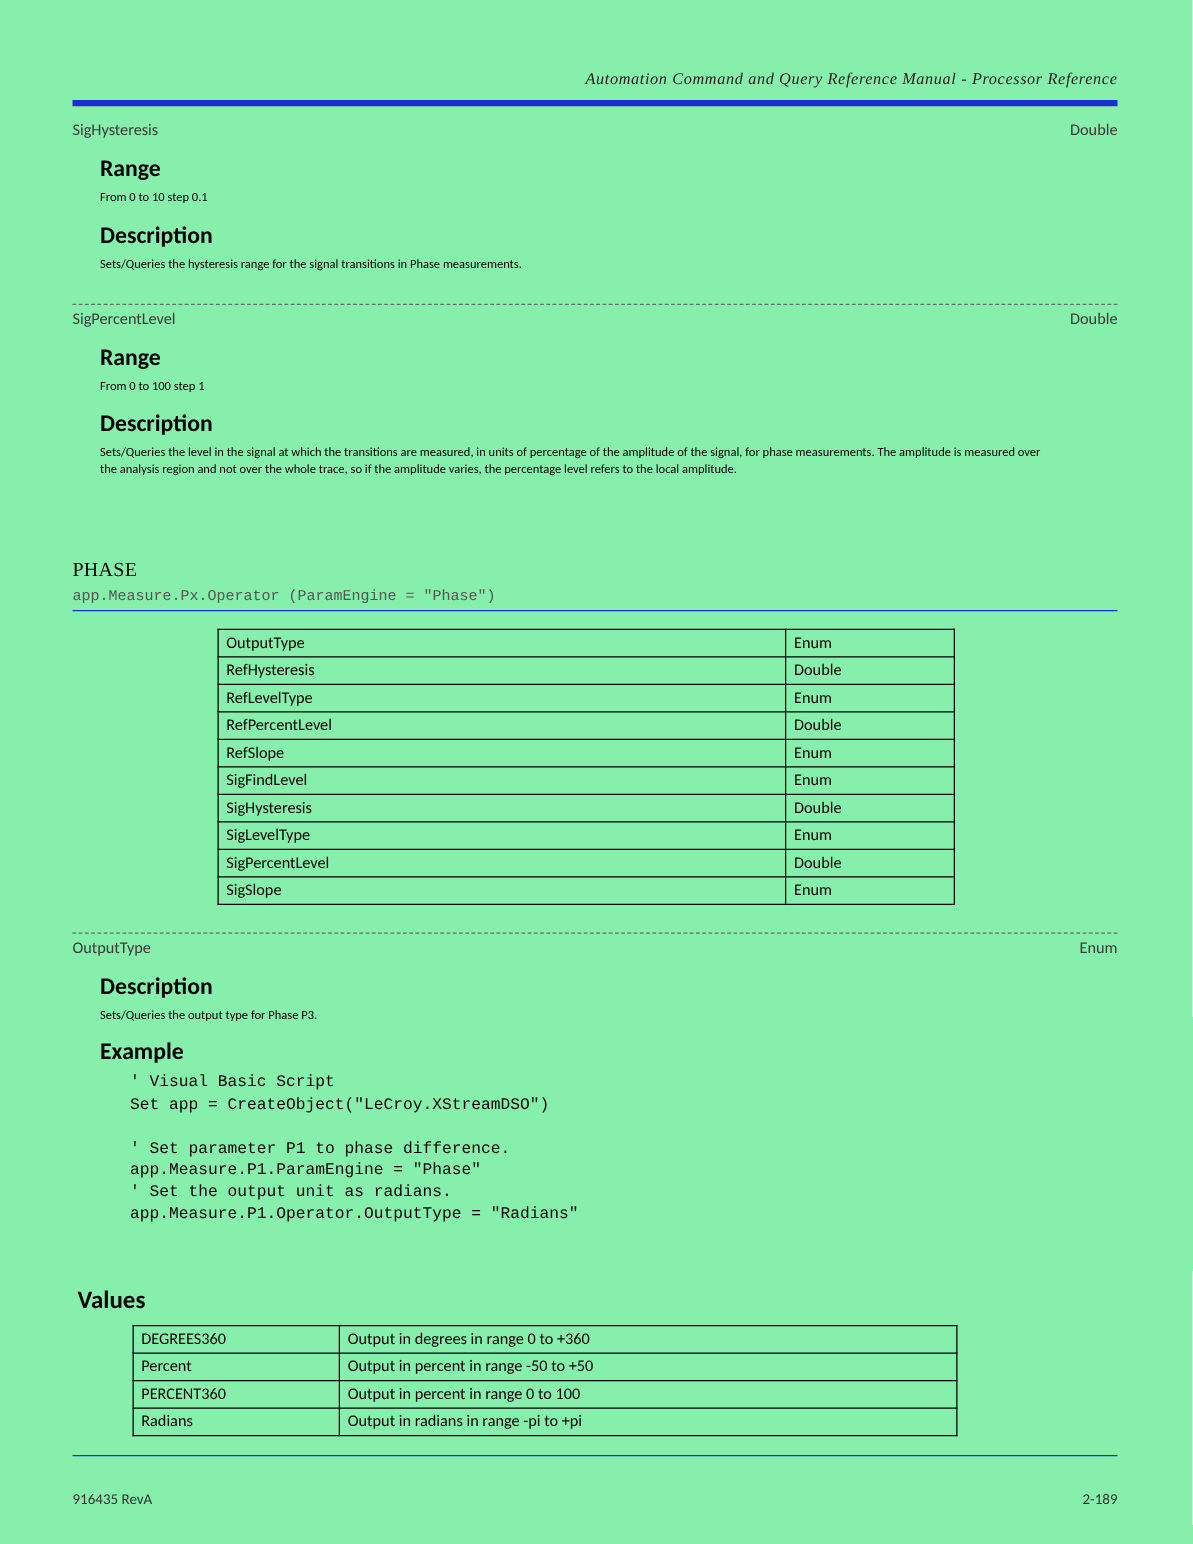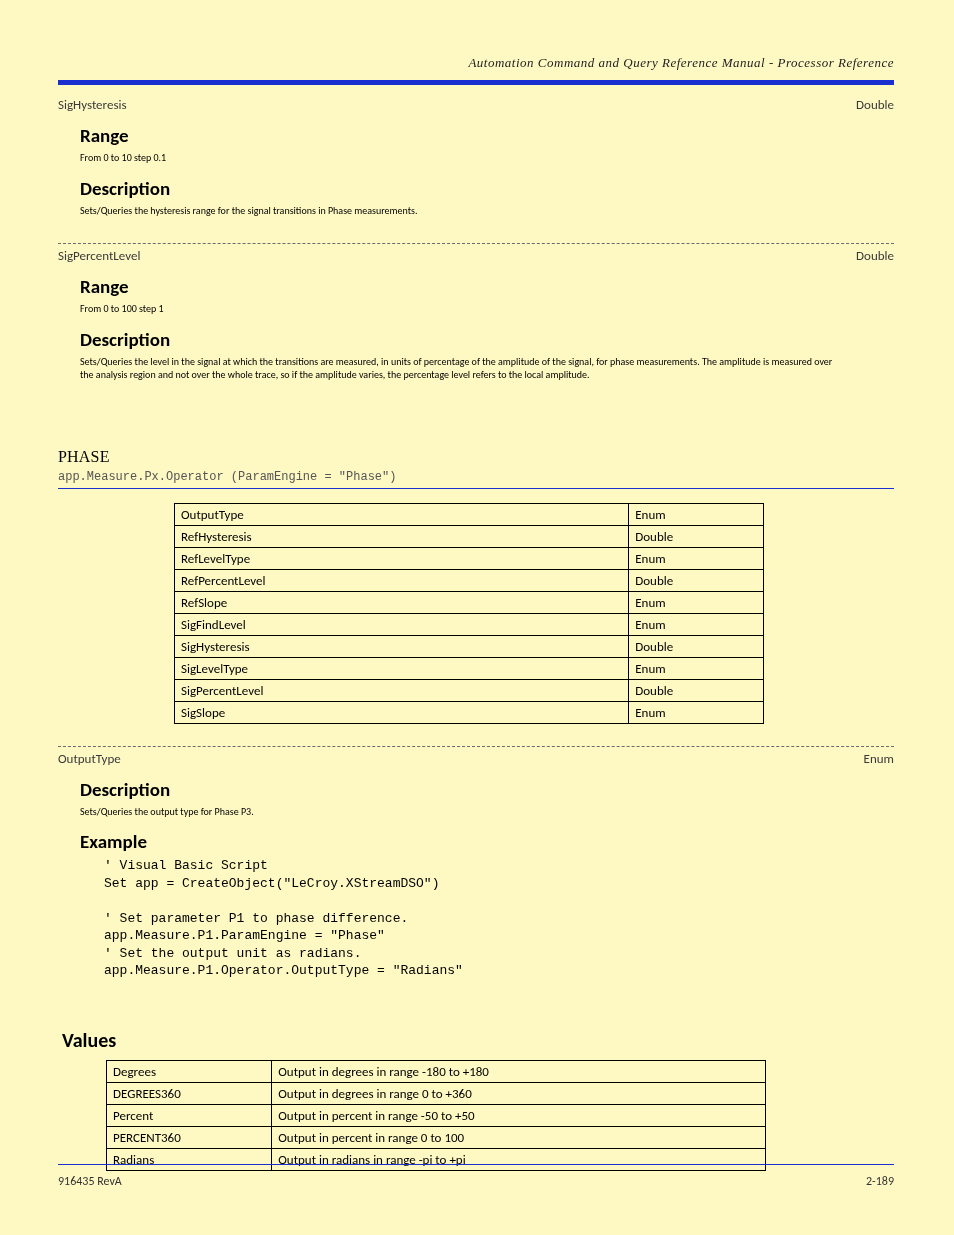--- a/index.html
+++ b/index.html
@@ -7,21 +7,21 @@
     margin: 0;
     padding: 0;
     background: #fff;
     font-family: Calibri, "Segoe UI", Arial, sans-serif;
     color: #000;
   }
   .page {
     width: 954px;
     height: 1235px;
     position: relative;
-    background: #fef9c3;
+    background: #86efac;
     box-sizing: border-box;
   }
   .hdr-rule {
     position: absolute;
     left: 58px;
     right: 60px;
     top: 80px;
     height: 5px;
     background: #1a2fcf;
   }
@@ -149,21 +149,21 @@
     position: absolute;
     left: 58px;
     right: 60px;
     bottom: 70px;
     border-top: 1.5px solid #1a2fcf;
   }
   .ftr {
     position: absolute;
     left: 58px;
     right: 60px;
-    bottom: 47px;
+    bottom: 28px;
     display: flex;
     font-size: 12px;
     color: #333;
   }
   .ftr .l { flex: 0 0 auto; }
   .ftr .r { margin-left: auto; }
 </style>
 </head>
 <body>
 
@@ -257,24 +257,20 @@
 
 ' Set parameter P1 to phase difference.
 app.Measure.P1.ParamEngine = "Phase"
 ' Set the output unit as radians.
 app.Measure.P1.Operator.OutputType = "Radians"</div>
     </div>
 
     <div class="sublab">Values</div>
     <table class="values-table">
       <tbody>
-          <tr>
-            <td class="c1">Degrees</td>
-            <td class="c2">Output in degrees in range -180 to +180</td>
-          </tr>
       <tr>
             <td class="c1">DEGREES360</td>
             <td class="c2">Output in degrees in range 0 to +360</td>
           </tr>
       <tr>
             <td class="c1">Percent</td>
             <td class="c2">Output in percent in range -50 to +50</td>
           </tr>
       <tr>
             <td class="c1">PERCENT360</td>

